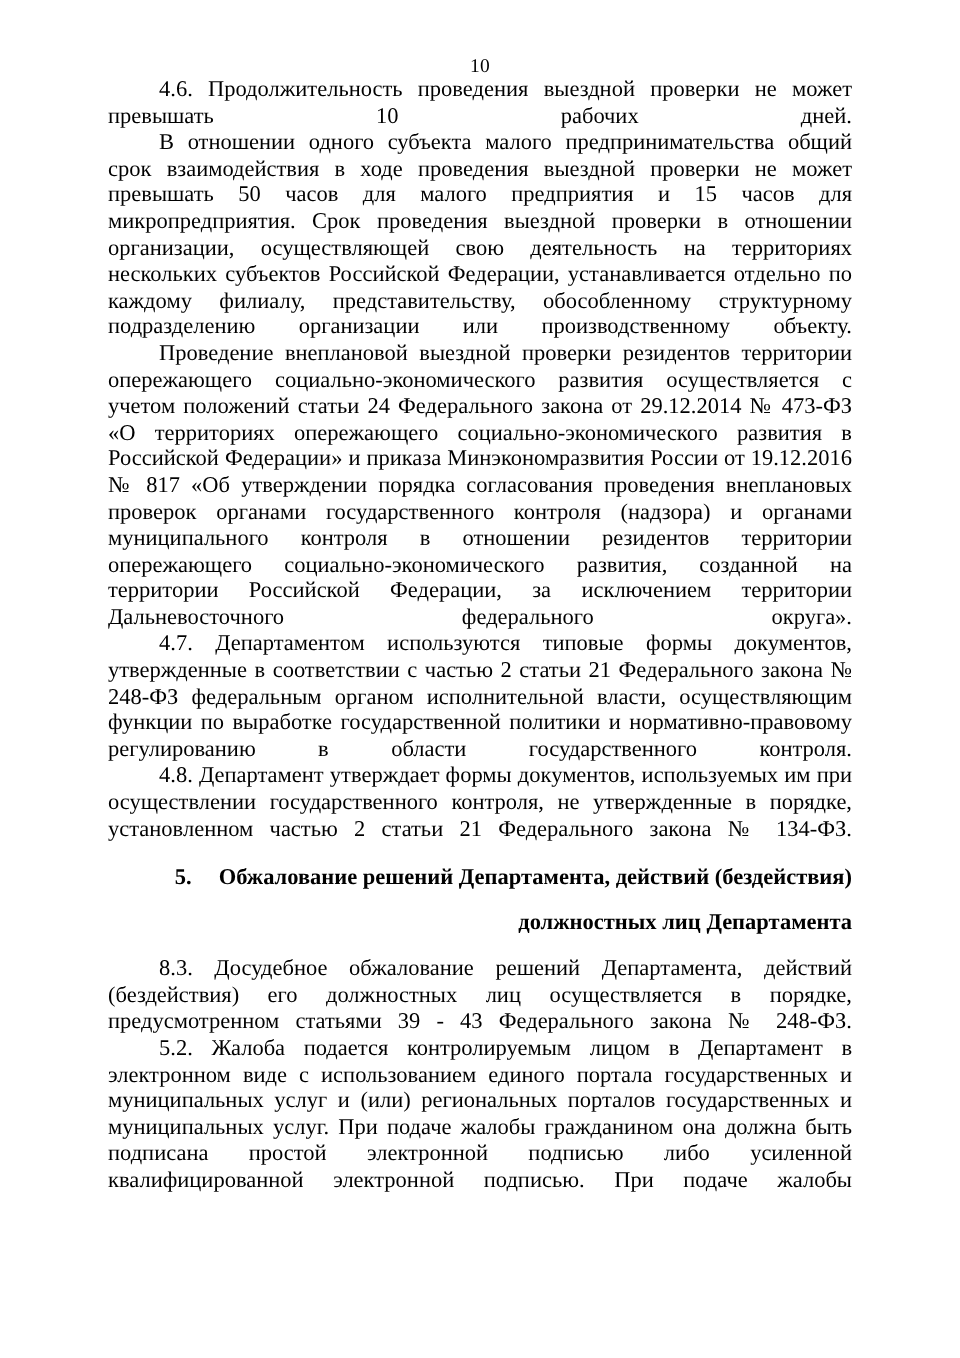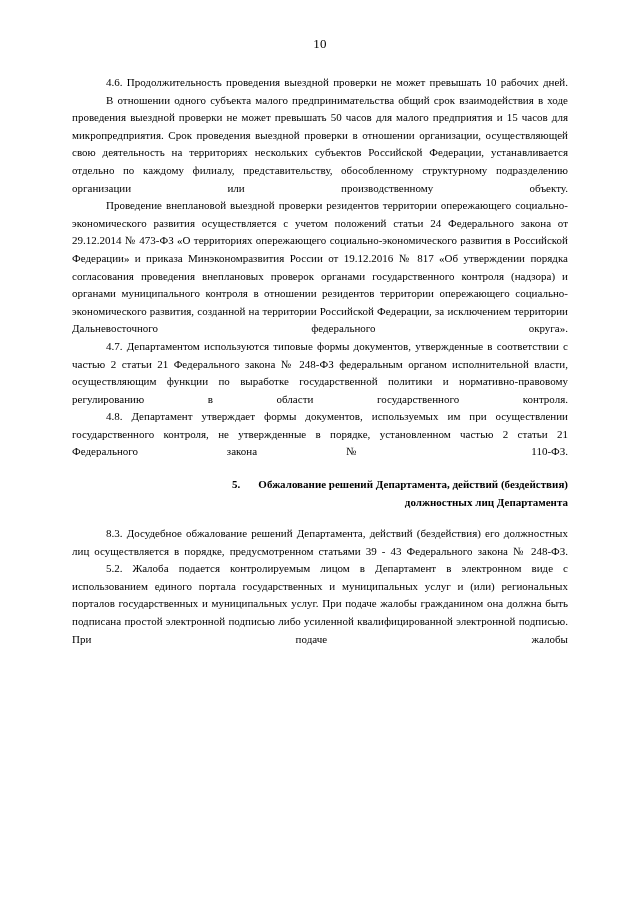--- a/index.html
+++ b/index.html
@@ -18,25 +18,24 @@
     width: 640px;
     height: 905px;
     box-sizing: border-box;
     padding: 36px 72px 0 72px;
     background: #ffffff;
   }
   .page-number {
     text-align: center;
     font-size: 13px;
     line-height: 16px;
-    margin-bottom: 22px;
     letter-spacing: 0.2px;
   }
   .doc-body {
-    font-size: 11px;
+    font-size: 15px;
     line-height: 17.6px;
     text-align: justify;
     text-justify: inter-word;
     hyphens: manual;
   }
   .para {
     margin: 0;
     text-indent: 34px;
     text-align: justify;
   }
@@ -50,20 +49,21 @@
     text-indent: 0;
     line-height: 18px;
   }
   .heading .num {
     display: inline-block;
     margin-right: 18px;
   }
   .heading .line2 {
     display: block;
     font-weight: bold;
+    margin-top: 12px;
   }
   .gap-med {
     height: 10px;
   }
 </style>
 </head>
 <body>
 
 <div class="page">
 
@@ -72,21 +72,21 @@
   <div class="doc-body">
 
     <p class="para last-line-stretch">4.6. Продолжительность проведения выездной проверки не может превышать 10 рабочих дней.</p>
 
     <p class="para last-line-stretch">В отношении одного субъекта малого предпринимательства общий срок взаимодействия в ходе проведения выездной проверки не может превышать 50 часов для малого предприятия и 15 часов для микропредприятия. Срок проведения выездной проверки в отношении организации, осуществляющей свою деятельность на территориях нескольких субъектов Российской Федерации, устанавливается отдельно по каждому филиалу, представительству, обособленному структурному подразделению организации или производственному объекту.</p>
 
     <p class="para last-line-stretch">Проведение внеплановой выездной проверки резидентов территории опережающего социально-экономического развития осуществляется с учетом положений статьи 24 Федерального закона от 29.12.2014 № 473-ФЗ «О территориях опережающего социально-экономического развития в Российской Федерации» и приказа Минэкономразвития России от 19.12.2016 № 817 «Об утверждении порядка согласования проведения внеплановых проверок органами государственного контроля (надзора) и органами муниципального контроля в отношении резидентов территории опережающего социально-экономического развития, созданной на территории Российской Федерации, за исключением территории Дальневосточного федерального округа».</p>
 
     <p class="para last-line-stretch">4.7. Департаментом используются типовые формы документов, утвержденные в соответствии с частью 2 статьи 21 Федерального закона № 248-ФЗ федеральным органом исполнительной власти, осуществляющим функции по выработке государственной политики и нормативно-правовому регулированию в области государственного контроля.</p>
 
-    <p class="para last-line-stretch">4.8. Департамент утверждает формы документов, используемых им при осуществлении государственного контроля, не утвержденные в порядке, установленном частью 2 статьи 21 Федерального закона № 110-ФЗ.</p>
+    <p class="para last-line-stretch">4.8. Департамент утверждает формы документов, используемых им при осуществлении государственного контроля, не утвержденные в порядке, установленном частью 2 статьи 21 Федерального закона № 134-ФЗ.</p>
 
     <div class="heading">
       <span class="num">5.</span><span>Обжалование решений Департамента, действий (бездействия)</span>
       <span class="line2">должностных лиц Департамента</span>
     </div>
 
     <div class="gap-med"></div>
 
     <p class="para last-line-stretch">8.3. Досудебное обжалование решений Департамента, действий (бездействия) его должностных лиц осуществляется в порядке, предусмотренном статьями 39 - 43 Федерального закона № 248-ФЗ.</p>
 

